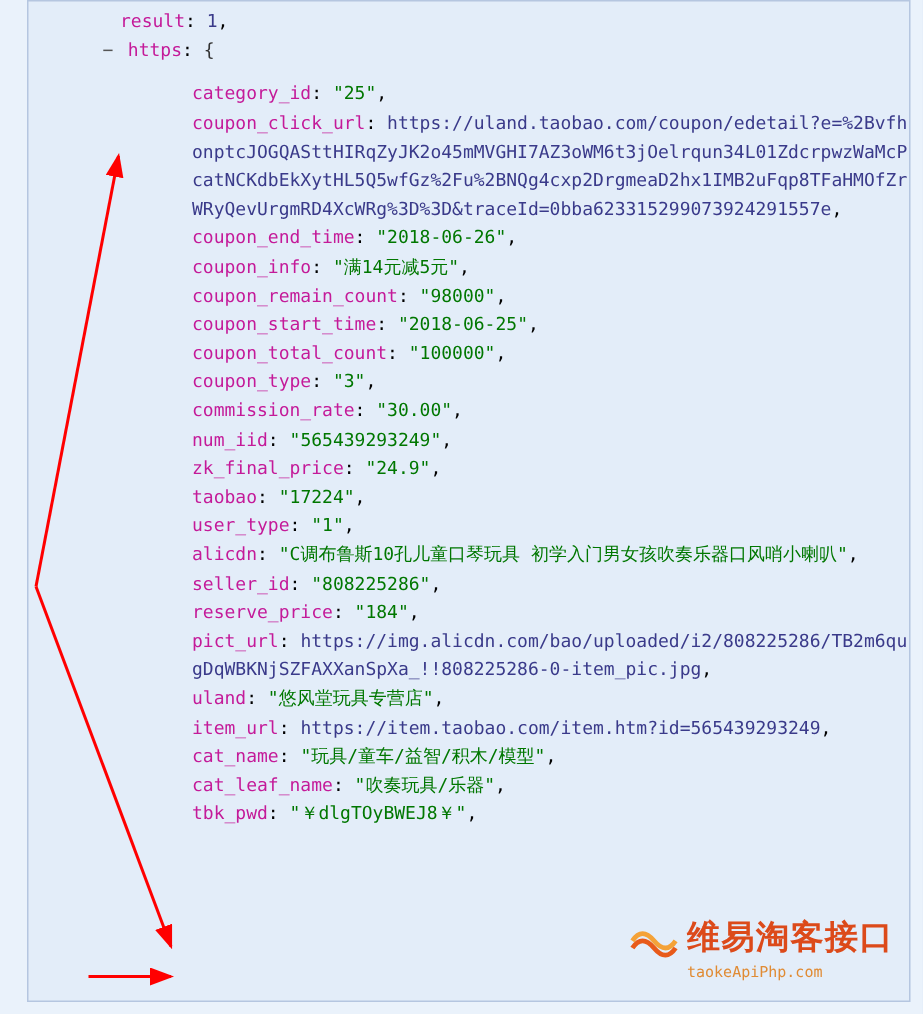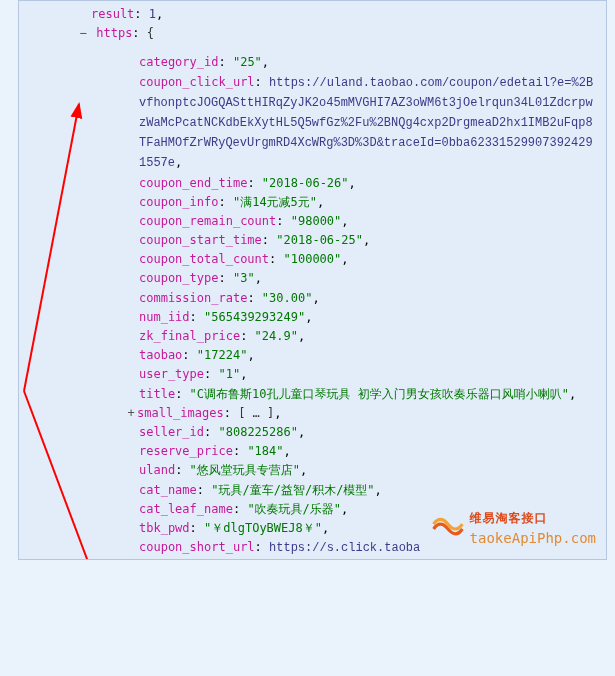--- a/index.html
+++ b/index.html
@@ -10,47 +10,47 @@
       width: 615px;
       height: 676px;
       position: relative;
       overflow: hidden;
       line-height: 1.6;
     }
     .content-box {
       background: #e3edf9;
       border: 1px solid #b5c6e0;
       margin: 0 8px 23px 18px;
-      padding: 4px 12px;
-      height: 560px;
+      padding: 4px 1px;
+      height: 668px;
       overflow: hidden;
       position: relative;
     }
     .json-line { white-space: normal; word-break: break-all; padding-left: 0; }
     .indent-1 { padding-left: 60px; }
     .indent-2 { padding-left: 108px; }
     .key { color: #c41a99; font-weight: normal; }
     .val-num { color: #3a3a8a; }
     .val-str { color: #007700; }
-    .val-url { color: #3a3a8a; font-family: Liberation Mono, monospace; }
+    .val-url { color: #3a3a8a; }
     .punct { color: #000; }
     .toggle { color: #555; display:inline-block; width: 12px; text-align: center; margin-left: -14px;}
     .brackets { color: #333; }
     .arrow-svg { position: absolute; top: 0; left: 0; pointer-events: none; z-index: 2; }
     .watermark {
       position: absolute;
       right: 10px;
       bottom: 10px;
       display: flex;
       align-items: center;
       z-index: 3;
     }
     .wm-icon { width: 32px; height: 32px; margin-right: 6px; }
-    .wm-text-cn { font-size: 12px; color: #dc4a1a; font-weight: bold; letter-spacing: 1px; }
-    .wm-text-en { font-size: 14px; color: #e08b34; margin-top: -2px; }
+    .wm-text-cn { font-size: 22px; color: #dc4a1a; font-weight: bold; letter-spacing: 1px; }
+    .wm-text-en { font-size: 10px; color: #e08b34; margin-top: -2px; }
   </style>
 </head>
 <body>
 
 <div class="content-box">
 
   <svg class="arrow-svg" width="600" height="670">
     <defs>
       <marker id="ah" markerWidth="8" markerHeight="8" refX="7" refY="3" orient="auto">
         <path d="M0,0 L8,3 L0,6 Z" fill="#ff0000"></path>
@@ -91,39 +91,39 @@
   <div class="json-line indent-2"><span class="key">commission_rate</span><span class="punct">: </span><span class="val-str">"30.00"</span><span class="punct">,</span></div>
 
   <div class="json-line indent-2"><span class="key">num_iid</span><span class="punct">: </span><span class="val-str">"565439293249"</span><span class="punct">,</span></div>
 
   <div class="json-line indent-2"><span class="key">zk_final_price</span><span class="punct">: </span><span class="val-str">"24.9"</span><span class="punct">,</span></div>
 
   <div class="json-line indent-2"><span class="key">taobao</span><span class="punct">: </span><span class="val-str">"17224"</span><span class="punct">,</span></div>
 
   <div class="json-line indent-2"><span class="key">user_type</span><span class="punct">: </span><span class="val-str">"1"</span><span class="punct">,</span></div>
 
-  <div class="json-line indent-2"><span class="key">title</span><span class="punct">: </span><span class="val-str">"C调布鲁斯10孔儿童口琴玩具 初学入门男女孩吹奏乐器口风哨小喇叭"</span><span class="punct">,</span></div>
+  <div class="json-line indent-2"><span class="key">alicdn</span><span class="punct">: </span><span class="val-str">"C调布鲁斯10孔儿童口琴玩具 初学入门男女孩吹奏乐器口风哨小喇叭"</span><span class="punct">,</span></div>
 
-  <div class="json-line indent-2"><span class="toggle">+</span><span class="key">small_images</span><span class="punct">: </span><span class="brackets">[ … ]</span><span class="punct">,</span></div>
 
   <div class="json-line indent-2"><span class="key">seller_id</span><span class="punct">: </span><span class="val-str">"808225286"</span><span class="punct">,</span></div>
 
   <div class="json-line indent-2"><span class="key">reserve_price</span><span class="punct">: </span><span class="val-str">"184"</span><span class="punct">,</span></div>
 
+  <div class="json-line indent-2"><span class="key">pict_url</span><span class="punct">: </span><span class="val-url">https://img.alicdn.com/bao/uploaded/i2/808225286/TB2m6qugDqWBKNjSZFAXXanSpXa_!!808225286-0-item_pic.jpg</span><span class="punct">,</span></div>
 
   <div class="json-line indent-2"><span class="key">uland</span><span class="punct">: </span><span class="val-str">"悠风堂玩具专营店"</span><span class="punct">,</span></div>
 
+  <div class="json-line indent-2"><span class="key">item_url</span><span class="punct">: </span><span class="val-url">https://item.taobao.com/item.htm?id=565439293249</span><span class="punct">,</span></div>
 
   <div class="json-line indent-2"><span class="key">cat_name</span><span class="punct">: </span><span class="val-str">"玩具/童车/益智/积木/模型"</span><span class="punct">,</span></div>
 
   <div class="json-line indent-2"><span class="key">cat_leaf_name</span><span class="punct">: </span><span class="val-str">"吹奏玩具/乐器"</span><span class="punct">,</span></div>
 
   <div class="json-line indent-2"><span class="key">tbk_pwd</span><span class="punct">: </span><span class="val-str">"￥dlgTOyBWEJ8￥"</span><span class="punct">,</span></div>
 
-  <div class="json-line indent-2"><span class="key">coupon_short_url</span><span class="punct">: </span><span class="val-url">https://s.click.taoba</span></div>
 
   <div class="watermark">
     <svg class="wm-icon" viewBox="0 0 40 40">
       <path d="M2 20 Q10 8 20 20 Q30 32 38 20" stroke="#e85a1a" stroke-width="4" fill="none"></path>
       <path d="M2 14 Q10 2 20 14 Q30 26 38 14" stroke="#f4a238" stroke-width="4" fill="none"></path>
     </svg>
     <div>
       <div class="wm-text-cn">维易淘客接口</div>
       <div class="wm-text-en">taokeApiPhp.com</div>
     </div>

